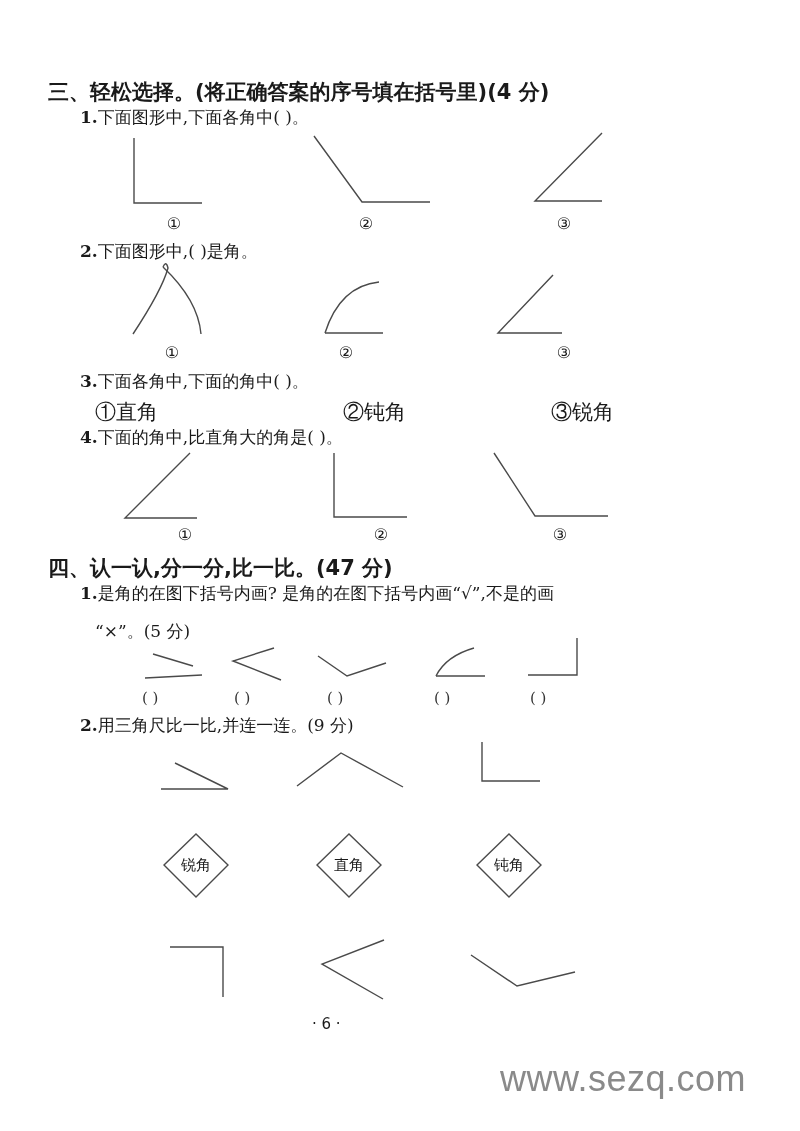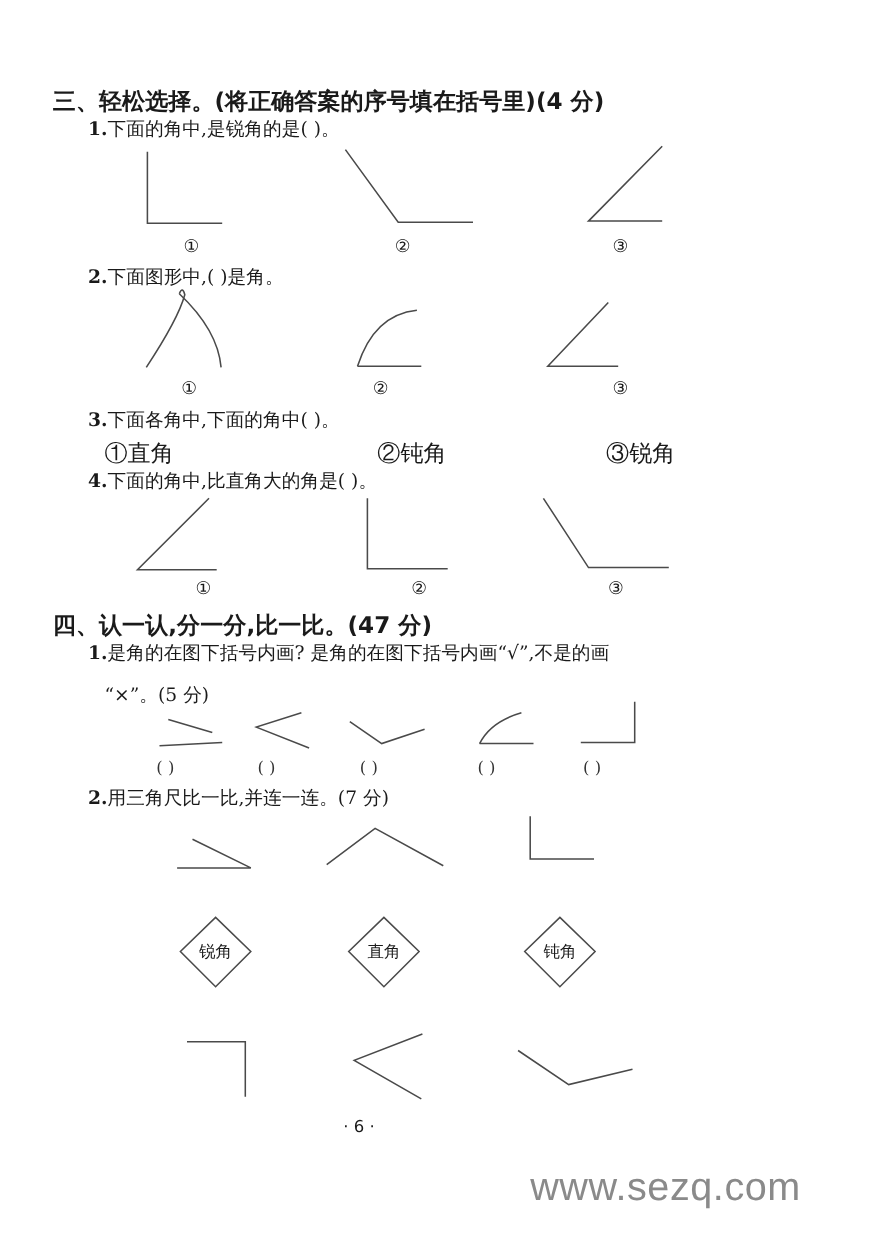--- a/index.html
+++ b/index.html
@@ -19,21 +19,21 @@
   .paren { font-size: 15px; color: #333; }
   .pageno { font-family: "DejaVu Sans", sans-serif; font-size: 15px; }
   .wm { font-family: "Liberation Sans", "DejaVu Sans", sans-serif; font-size: 36px; color: #8a8a8a; letter-spacing: 0.5px; }
 </style>
 </head>
 <body>
 
 <div class="abs sec" style="left:48px;top:78px;">三、轻松选择。(将正确答案的序号填在括号里)(4 分)</div>
 
 <div class="abs q" style="left:80px;top:106px;">
-  <b>1.</b><span>下面的角中,是锐角的是(        )。</span>
+  <b>1.</b><span>下面图形中,下面各角中(        )。</span>
 </div>
 <svg class="fig" style="left:0;top:0;" width="800" height="1131">
   <polyline points="134,138 134,203 202,203"></polyline>
   <polyline points="314,136 362,202 430,202"></polyline>
   <polyline points="602,133 535,201 602,201"></polyline>
 </svg>
 <div class="abs lbl" style="left:159px;top:214px;">①</div>
 <div class="abs lbl" style="left:351px;top:214px;">②</div>
 <div class="abs lbl" style="left:549px;top:214px;">③</div>
 
@@ -86,21 +86,21 @@
   <line x1="436" y1="676" x2="485" y2="676"></line>
   <polyline points="528,675 577,675 577,638"></polyline>
 </svg>
 <div class="abs paren" style="left:142px;top:689px;">(          )</div>
 <div class="abs paren" style="left:234px;top:689px;">(          )</div>
 <div class="abs paren" style="left:327px;top:689px;">(          )</div>
 <div class="abs paren" style="left:434px;top:689px;">(          )</div>
 <div class="abs paren" style="left:530px;top:689px;">(          )</div>
 
 <div class="abs q" style="left:80px;top:714px;">
-  <b>2.</b><span>用三角尺比一比,并连一连。(7 分)</span>
+  <b>2.</b><span>用三角尺比一比,并连一连。(9 分)</span>
 </div>
 
 <svg class="fig" style="left:0;top:0;" width="800" height="1131">
 
   <polyline points="175,763 228,789 161,789"></polyline>
   <polyline points="297,786 341,753 403,787"></polyline>
   <polyline points="482,742 482,781 540,781"></polyline>
 
   <polygon points="196,834 228,865 196,897 164,865"></polygon>
   <polygon points="349,834 381,865 349,897 317,865"></polygon>
@@ -108,13 +108,13 @@
 
   <polyline points="170,947 223,947 223,997"></polyline>
   <polyline points="384,940 322,964 383,999"></polyline>
   <polyline points="471,955 517,986 575,972"></polyline>
 </svg>
 <div class="abs diamond-text" style="left:166px;top:856px;">锐角</div>
 <div class="abs diamond-text" style="left:319px;top:856px;">直角</div>
 <div class="abs diamond-text" style="left:479px;top:856px;">钝角</div>
 
 <div class="abs pageno" style="left:312px;top:1015px;">· 6 ·</div>
-<div class="abs wm" style="left:482px;top:1058px;">www.sezq.com</div>
+<div class="abs wm" style="left:500px;top:1058px;">www.sezq.com</div>
 
 </body></html>

